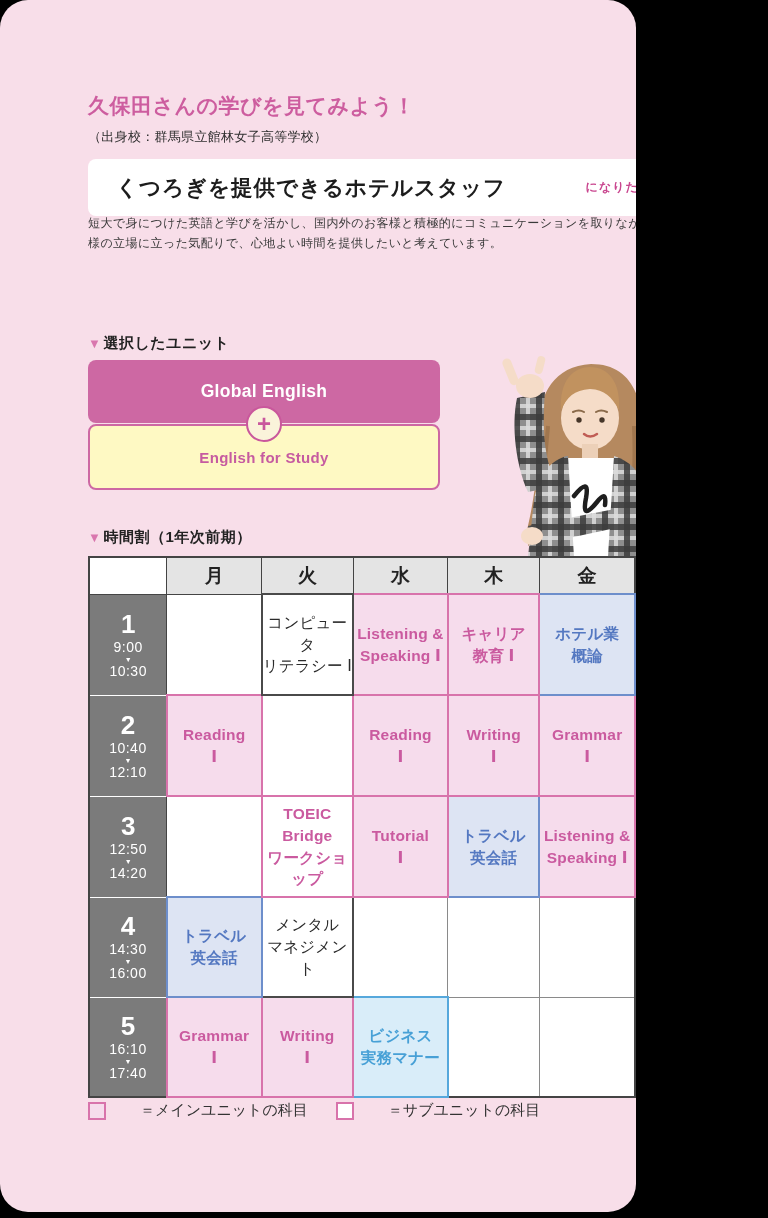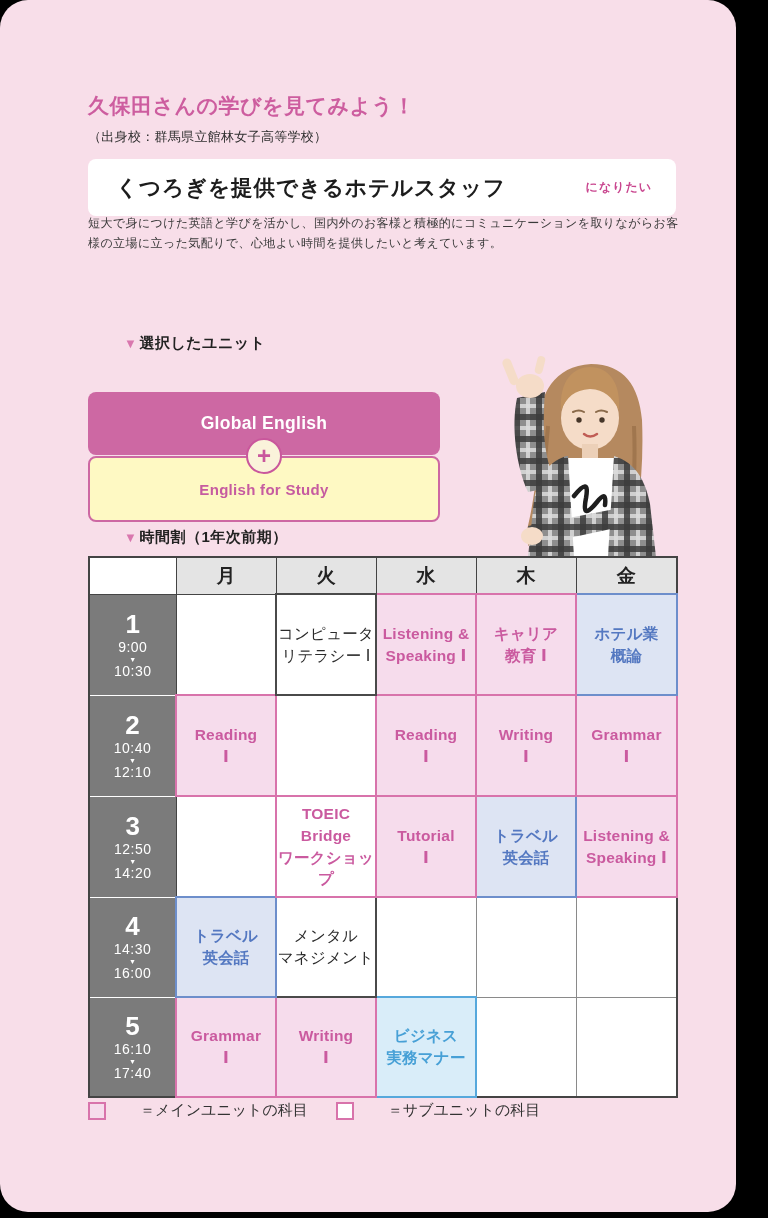--- a/index.html
+++ b/index.html
@@ -2,59 +2,59 @@
 <html><head>
 <meta charset="utf-8">
 <style>
   html,body{margin:0;padding:0;}
   body{
     width:768px;height:1218px;position:relative;background:#000;
     font-family:"Liberation Sans","DejaVu Sans",sans-serif;
     -webkit-font-smoothing:antialiased;
   }
   .card{
-    position:absolute;left:0;top:0;width:736px;height:1212px;
+    position:absolute;left:0;top:0;width:636px;height:1212px;
     background:#f8dee9;border-radius:28px;overflow:hidden;
   }
   .abs{position:absolute;}
 
   .page-title{left:88px;top:92px;font-size:21px;font-weight:bold;color:#cd5d9f;letter-spacing:.5px;}
   .school{left:88px;top:128px;font-size:13px;color:#2f2f2f;letter-spacing:.3px;}
 
   .goal-box{
     left:88px;top:159px;width:588px;height:57px;background:#fff;border-radius:8px;
     display:flex;align-items:center;justify-content:space-between;
     padding:0 24px 0 28px;box-sizing:border-box;
   }
   .goal-main{font-size:21.5px;font-weight:bold;color:#1c1c1c;letter-spacing:1px;}
   .goal-suffix{font-size:12px;font-weight:bold;color:#c9468f;letter-spacing:1px;}
 
   .desc{left:88px;top:214px;width:592px;font-size:12px;line-height:1.64;color:#3a3a3a;letter-spacing:.4px;}
 
-  .section-label{font-size:15px;font-weight:bold;color:#222;letter-spacing:.5px;margin-left:36px;}
+  .section-label{font-size:15px;font-weight:bold;color:#222;letter-spacing:.5px;}
   .section-label .marker{color:#d977ae;margin-right:2px;font-size:13px;}
   .units-label{left:88px;top:334px;}
   .tt-label{left:88px;top:528px;}
 
   .unit-stack{left:88px;top:360px;width:352px;}
   .unit-main{
     height:63px;background:#cd68a3;border-radius:8px;display:flex;align-items:center;justify-content:center;
     color:#fff;font-size:17.5px;font-weight:bold;letter-spacing:.3px;
   }
   .unit-sub{
     height:62px;background:#fef9c3;border:2px solid #cd68a3;border-radius:8px;margin-top:1px;
     display:flex;align-items:center;justify-content:center;
     color:#c65ba0;font-size:15px;font-weight:bold;letter-spacing:.3px;
   }
   .plus-circle{
     position:absolute;left:158px;top:46px;width:32px;height:32px;border-radius:50%;
     background:#faf3da;border:2px solid #c9579c;display:flex;align-items:center;justify-content:center;
     color:#c9579c;font-size:24px;font-weight:bold;line-height:1;z-index:3;
   }
-  .unit-stack{position:absolute;margin-top:32px;}
+  .unit-stack{position:absolute;}
 
   .photo{left:478px;top:356px;width:225px;height:201px;}
 
   .ttwrap{left:88px;top:556px;}
   table.tt{border-collapse:collapse;table-layout:fixed;border:2px solid #444;background:#fff;}
   table.tt th,table.tt td{padding:0;text-align:center;vertical-align:middle;}
   th.corner{background:#fff;border:1px solid #444;}
   th.day{background:#e4e4e4;border:1px solid #444;font-size:19px;font-weight:600;color:#222;}
   td.time{
     background:#7b7b7b;border:1px solid #fff;border-right:1px solid #444;color:#fff;

